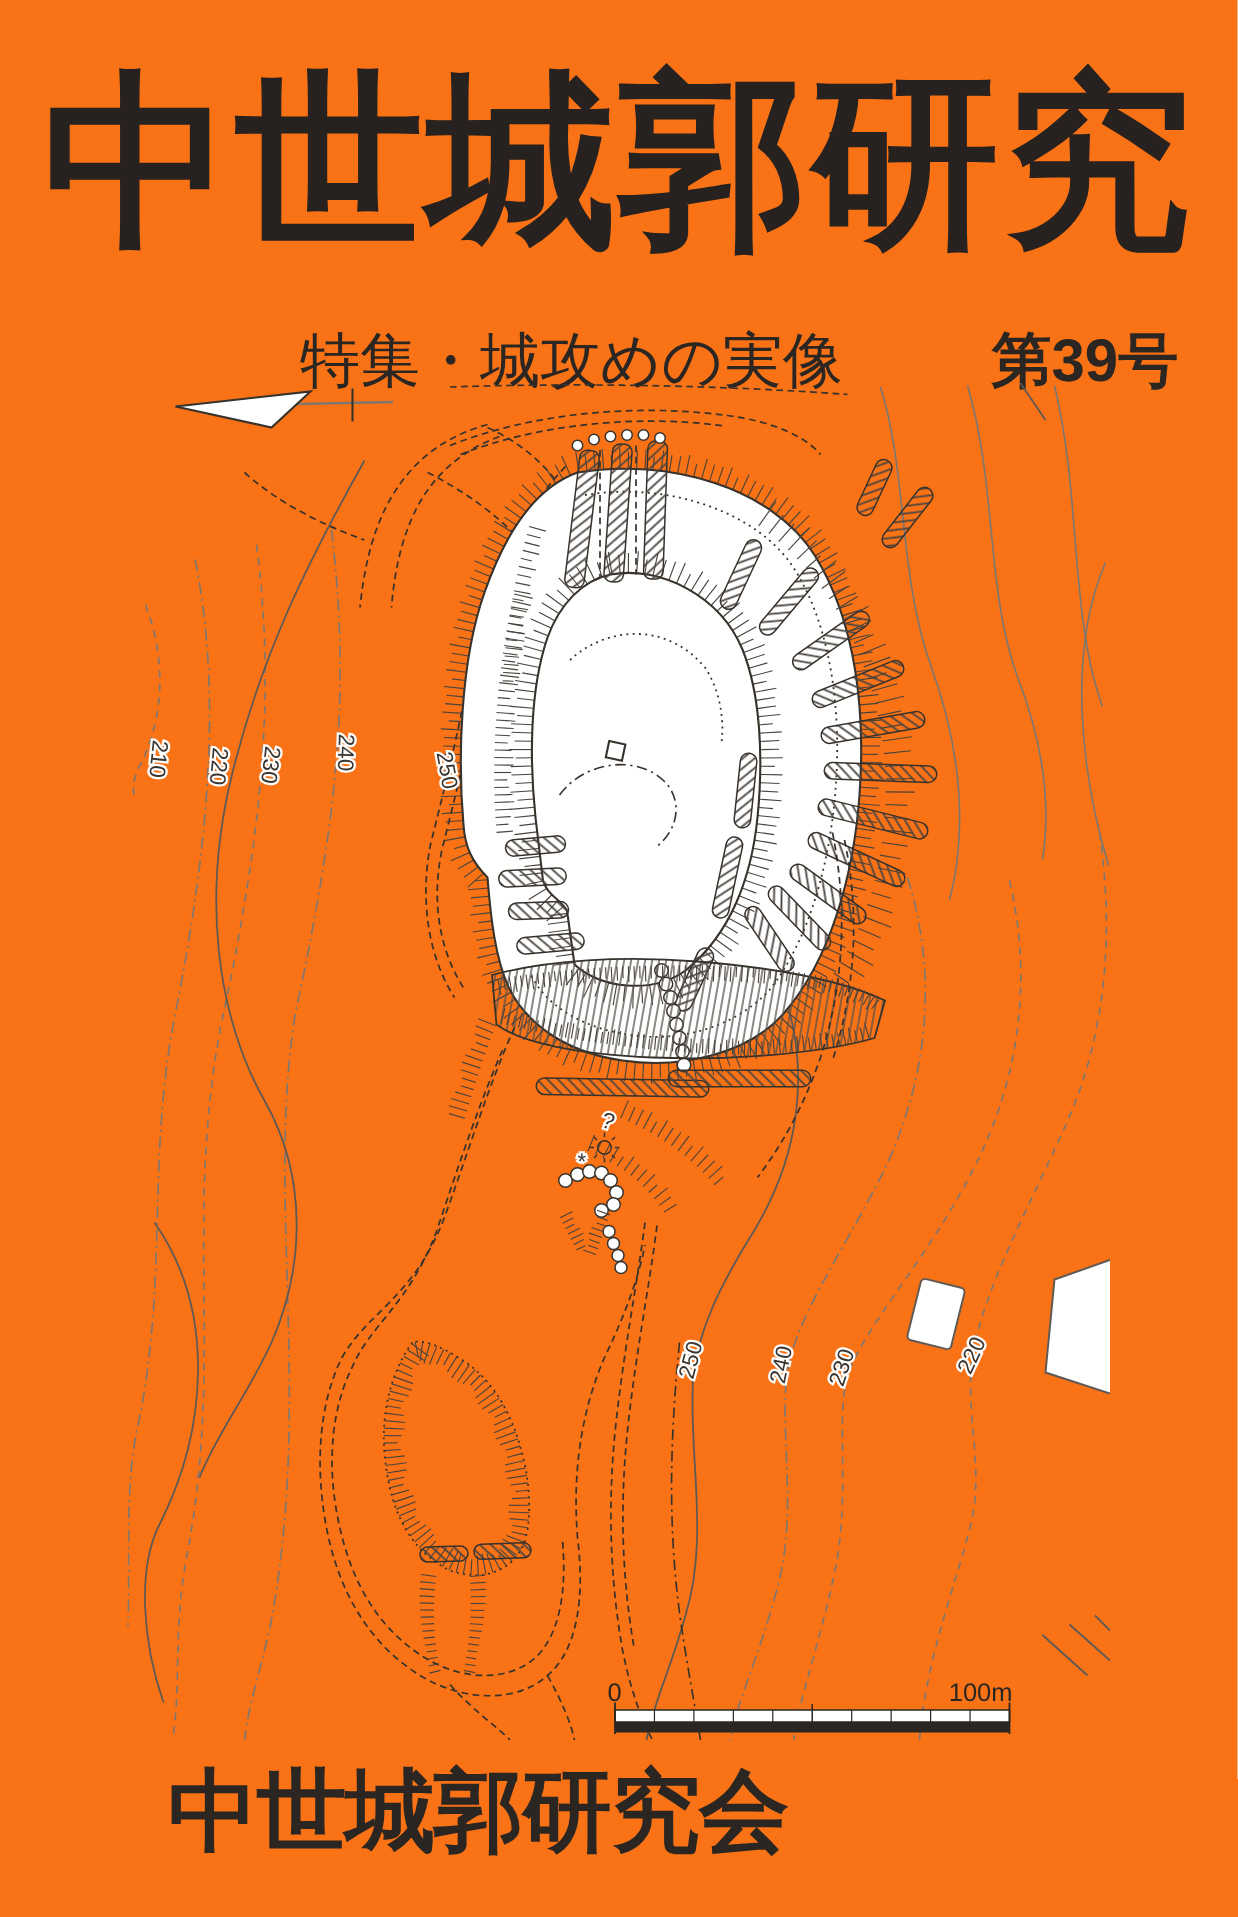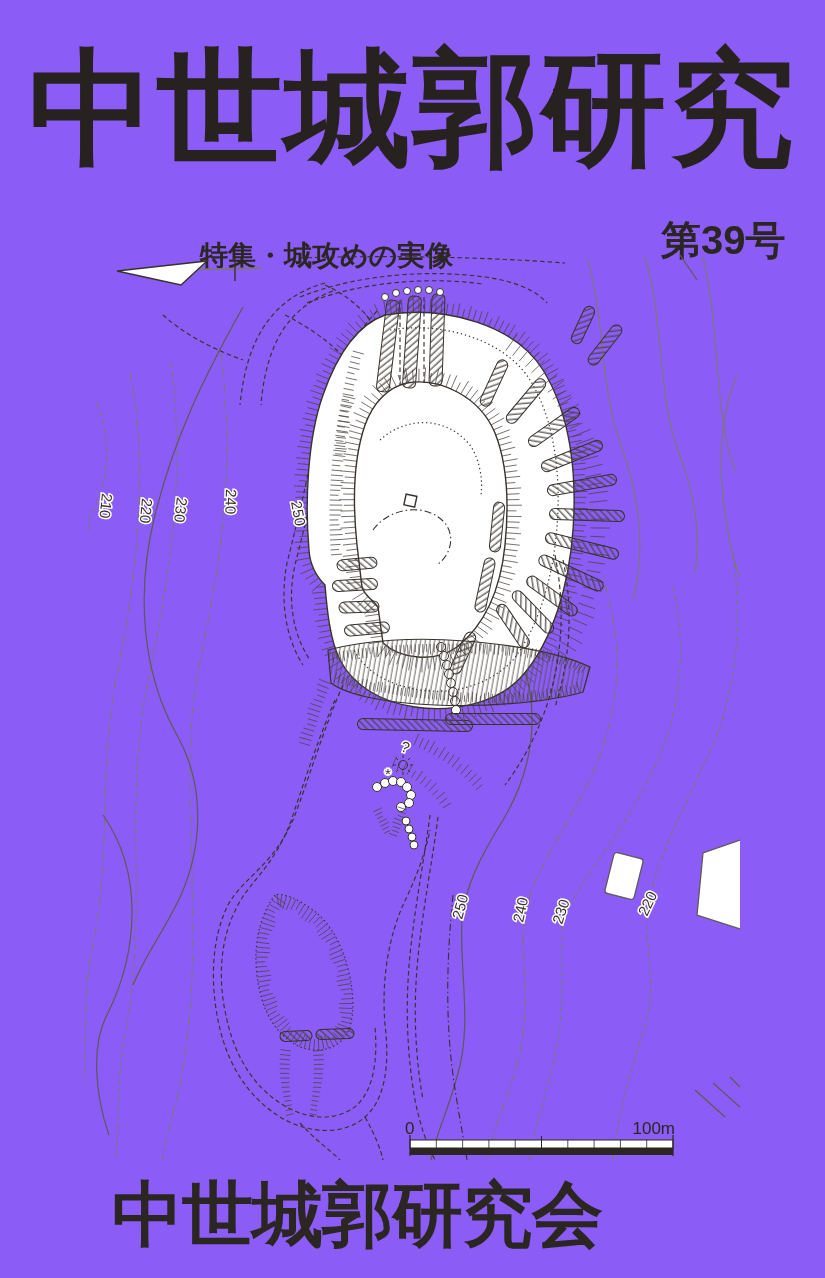--- a/index.html
+++ b/index.html
@@ -1,25 +1,25 @@
 <!DOCTYPE html>
 <html><head>
 <meta charset="utf-8">
 <style>
   html,body{margin:0;padding:0;background:#e8e8e8;}
-  .cover{position:relative;width:825px;height:1278px;margin:0 auto;background:#8b5cf6;overflow:hidden;
+  .cover{position:relative;width:825px;height:1278px;margin:0 auto;background:#f97316;overflow:hidden;
          font-family:"Liberation Sans","DejaVu Sans",sans-serif;color:#2b2622;}
   .title{position:absolute;top:44px;left:0;width:825px;text-align:center;
          font-family:"Liberation Serif","DejaVu Serif",serif;font-weight:bold;
          font-size:126px;letter-spacing:2px;line-height:1.05;color:#272120;white-space:nowrap;}
-  .feature{position:absolute;top:213px;left:200px;font-size:28px;font-weight:bold;
-           letter-spacing:0px;color:#2b2622;white-space:nowrap;margin-top:24px;}
+  .feature{position:absolute;top:213px;left:200px;font-size:40px;font-weight:normal;
+           letter-spacing:0px;color:#2b2622;white-space:nowrap;}
   .issue{position:absolute;top:213px;left:661px;font-size:40px;font-weight:bold;color:#2b2622;white-space:nowrap;}
   .mapwrap{position:absolute;top:255px;left:85px;width:655px;height:905px;}
-  .publisher{position:absolute;top:1168px;left:112px;font-size:71px;font-weight:bold;
+  .publisher{position:absolute;top:1168px;left:112px;font-size:60px;font-weight:bold;
              letter-spacing:-1px;color:#2b2622;white-space:nowrap;}
   .year{position:absolute;top:1168px;left:552px;font-size:55px;font-weight:bold;color:#2b2622;}
 
   
   svg text{font-family:"Liberation Sans","DejaVu Sans",sans-serif;}
   .ct   {fill:none;stroke:#7d7772;stroke-width:1.1;}
   .ctd  {stroke-dasharray:5 4;}
   .ctdd {stroke-dasharray:8 3 1.5 3;}
   .ctsolid{stroke:#5f5955;stroke-width:1.2;}
   .inkf {fill:#ffffff;stroke:#38322d;stroke-width:1.4;}

